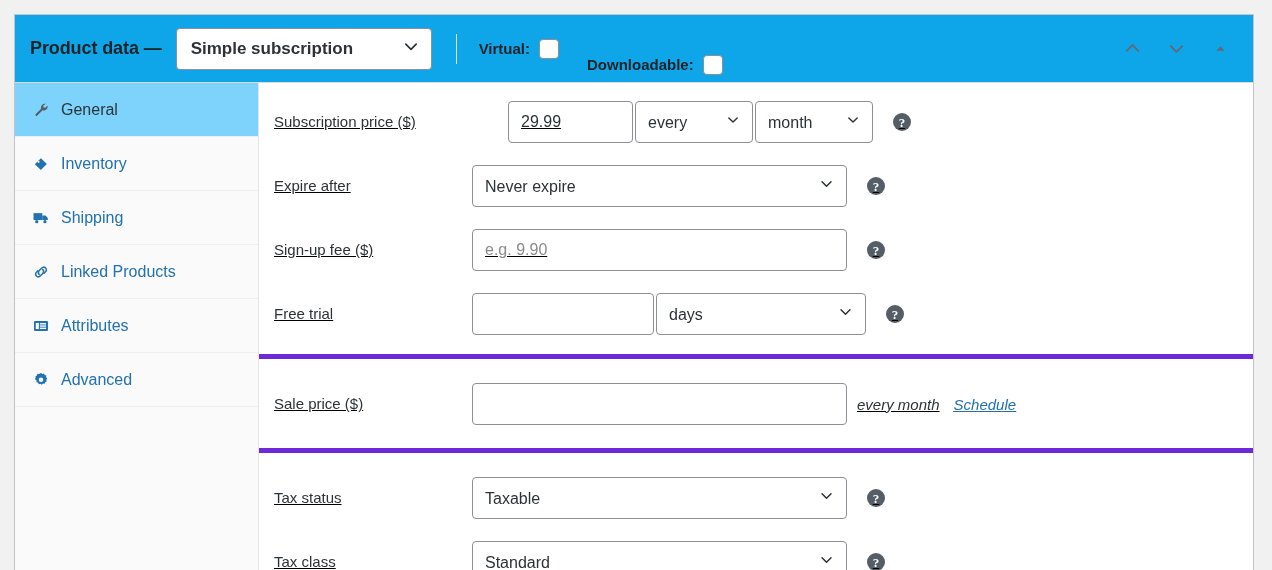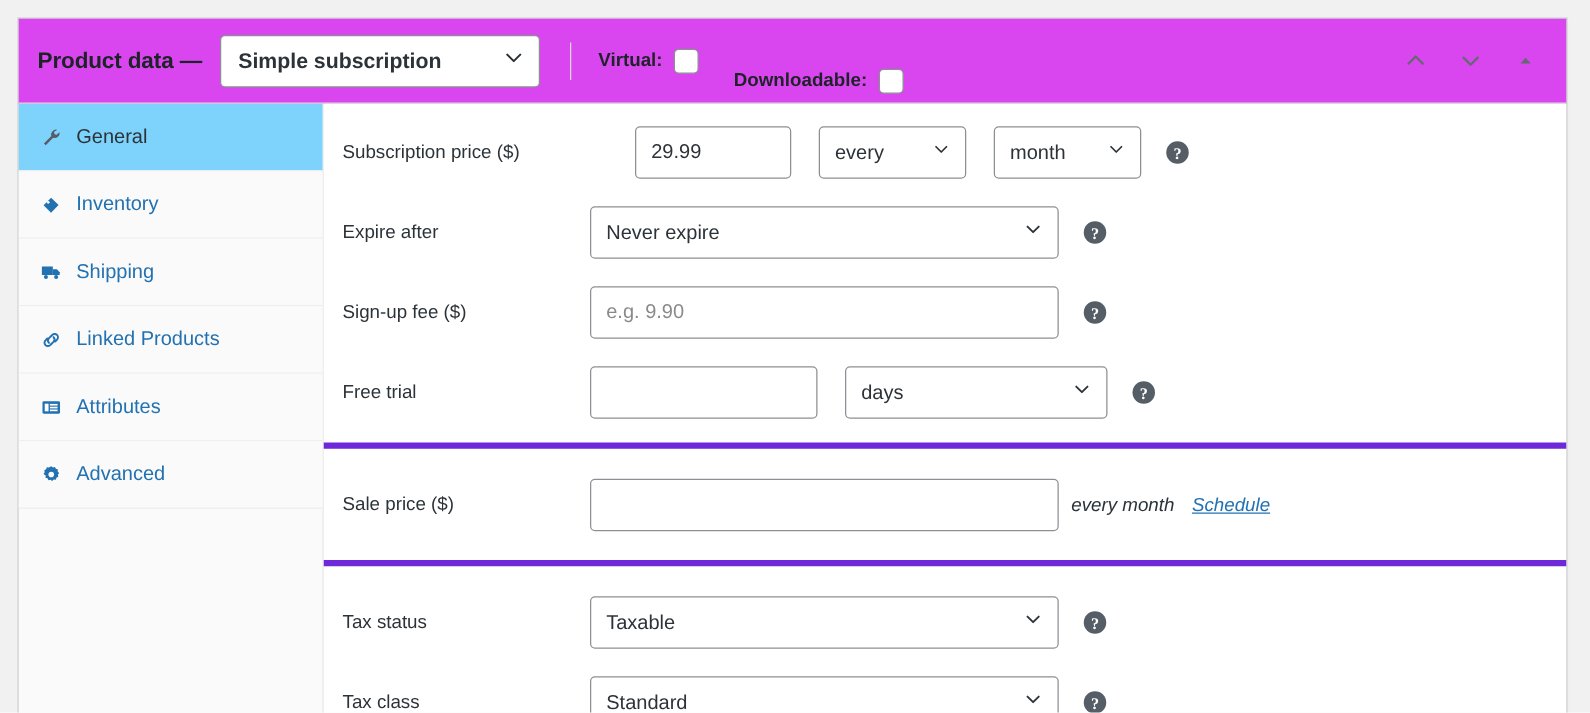--- a/index.html
+++ b/index.html
@@ -36,21 +36,21 @@
   }
 
   
   .panel-header {
     position: relative;
     height: 68px;
     border-bottom: 1px solid #dcdcde;
     display: flex;
     align-items: center;
     padding: 0 14px 0 15px;
-    background: #d946ef;
+    background: #0ea5e9;
   }
 
   .panel-title {
     font-size: 18px;
     font-weight: 700;
     color: #1d2327;
     letter-spacing: -0.1px;
     white-space: nowrap;
   }
 
@@ -176,21 +176,21 @@
 
   .tab-label { line-height: 1; }
 
   .content {
     flex: 1 1 auto;
     background: #fff;
     padding-top: 16px;
     position: relative;
   }
 
-  .section { padding: 0 0 0 0; }
+  .section { padding: 0 0 0 0; text-decoration: underline; }
   .section + .section { border-top: 5px solid #6d28d9; }
   .section.s1 { padding-bottom: 17px; }
   .section.s2 { padding: 22px 0 21px; }
   .section.s3 { padding: 22px 0 0; }
 
   .field-row {
     display: flex;
     align-items: center;
     min-height: 46px;
     padding-left: 15px;
@@ -229,21 +229,21 @@
 
   .sel-wrap { position: relative; display: inline-block; }
 
   .w-sub-price { width: 125px; margin-left: 36px; }
   .w-every { width: 118px; }
   .w-period { width: 118px; }
   .w-wide { width: 375px; }
   .w-trial-num { width: 182px; }
   .w-trial-unit { width: 210px; }
 
-  .gap-8 { margin-left: 22px; }
+  .gap-8 { margin-left: 2px; }
 
   .help {
     width: 18px;
     height: 18px;
     border-radius: 50%;
     background: #555d66;
     color: #fff;
     font-size: 13px;
     font-weight: 700;
     display: inline-flex;

